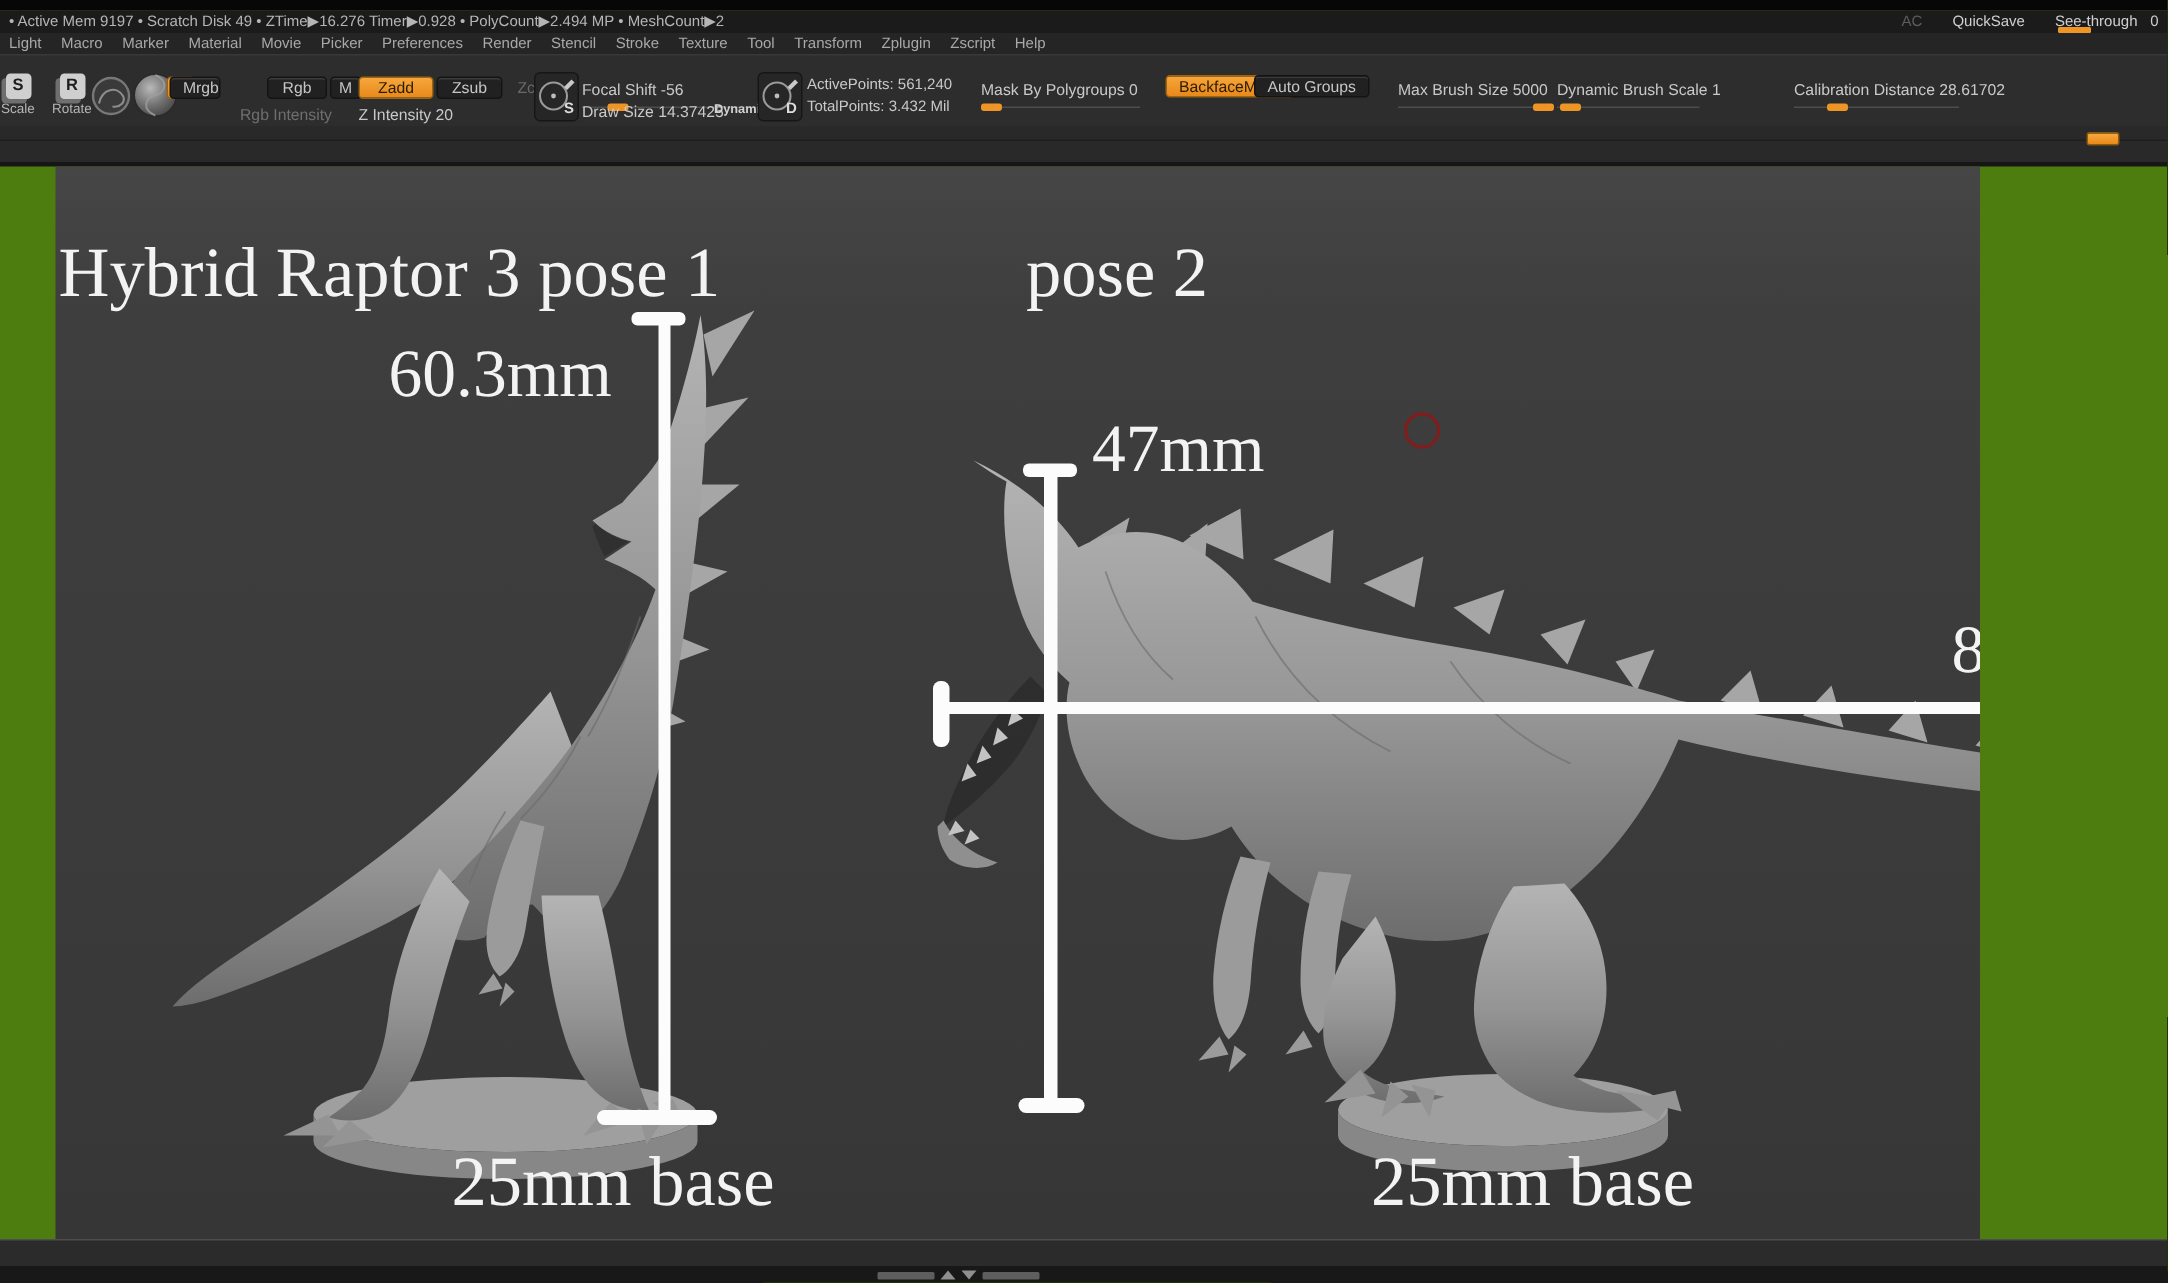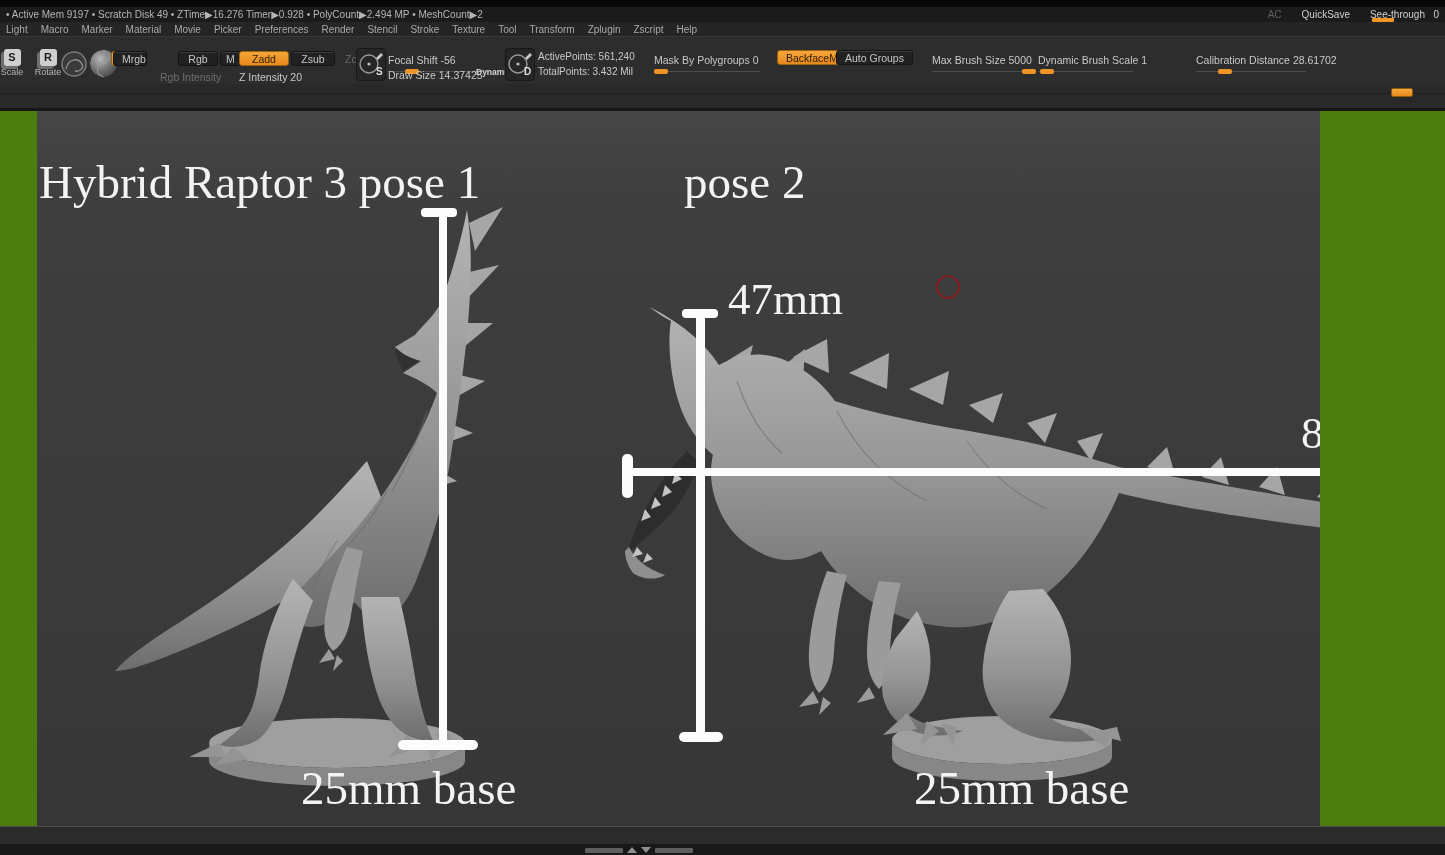--- a/index.html
+++ b/index.html
@@ -342,20 +342,21 @@
         <rect x="642" y="621" width="44" height="10" rx="5"></rect>
         <rect x="590" y="357" width="812" height="8"></rect>
         <rect x="585" y="343" width="11" height="44" rx="5"></rect>
         <rect x="1396" y="349" width="11" height="62" rx="5"></rect>
       </g>
       <circle cx="911" cy="176" r="11" fill="none" stroke="#7e1e1e" stroke-width="2.2"></circle>
     </svg>
 
     <div class="anno title" style="left:2px;top:44px;">Hybrid Raptor 3 pose 1</div>
     <div class="anno title" style="left:647px;top:44px;">pose 2</div>
+    <div class="anno meas" style="left:222px;top:112px;">60.3mm</div>
     <div class="anno meas" style="left:691px;top:162px;">47mm</div>
     <div class="anno meas" style="left:1264px;top:296px;">89.5mm</div>
     <div class="anno title" style="left:264px;top:650px;">25mm base</div>
     <div class="anno title" style="left:877px;top:650px;">25mm base</div>
   </div>
 
   <div class="bottom-strip"></div>
   <div class="bottombar">
     <div class="divider-handle">
       <span class="bar"></span>

